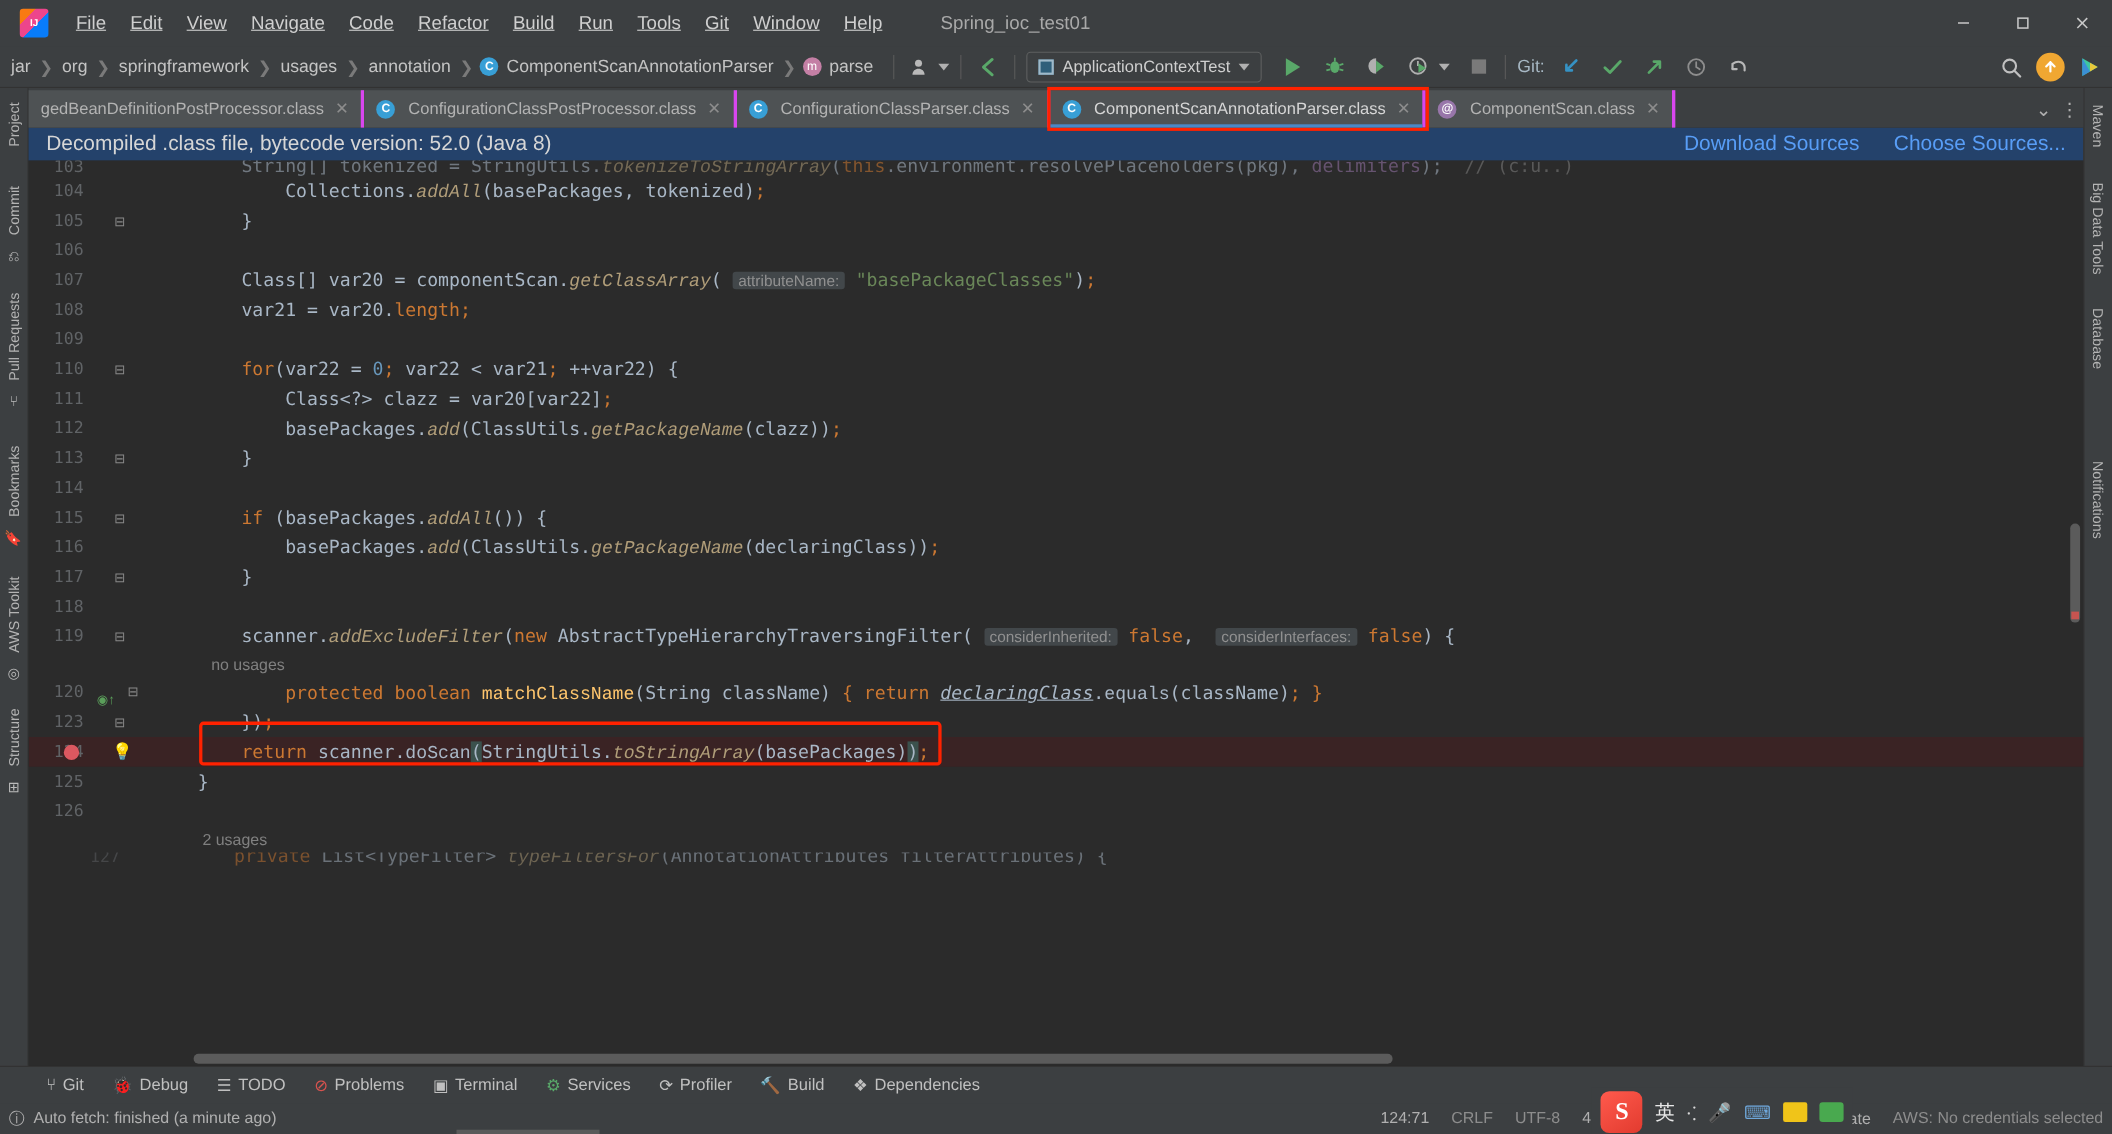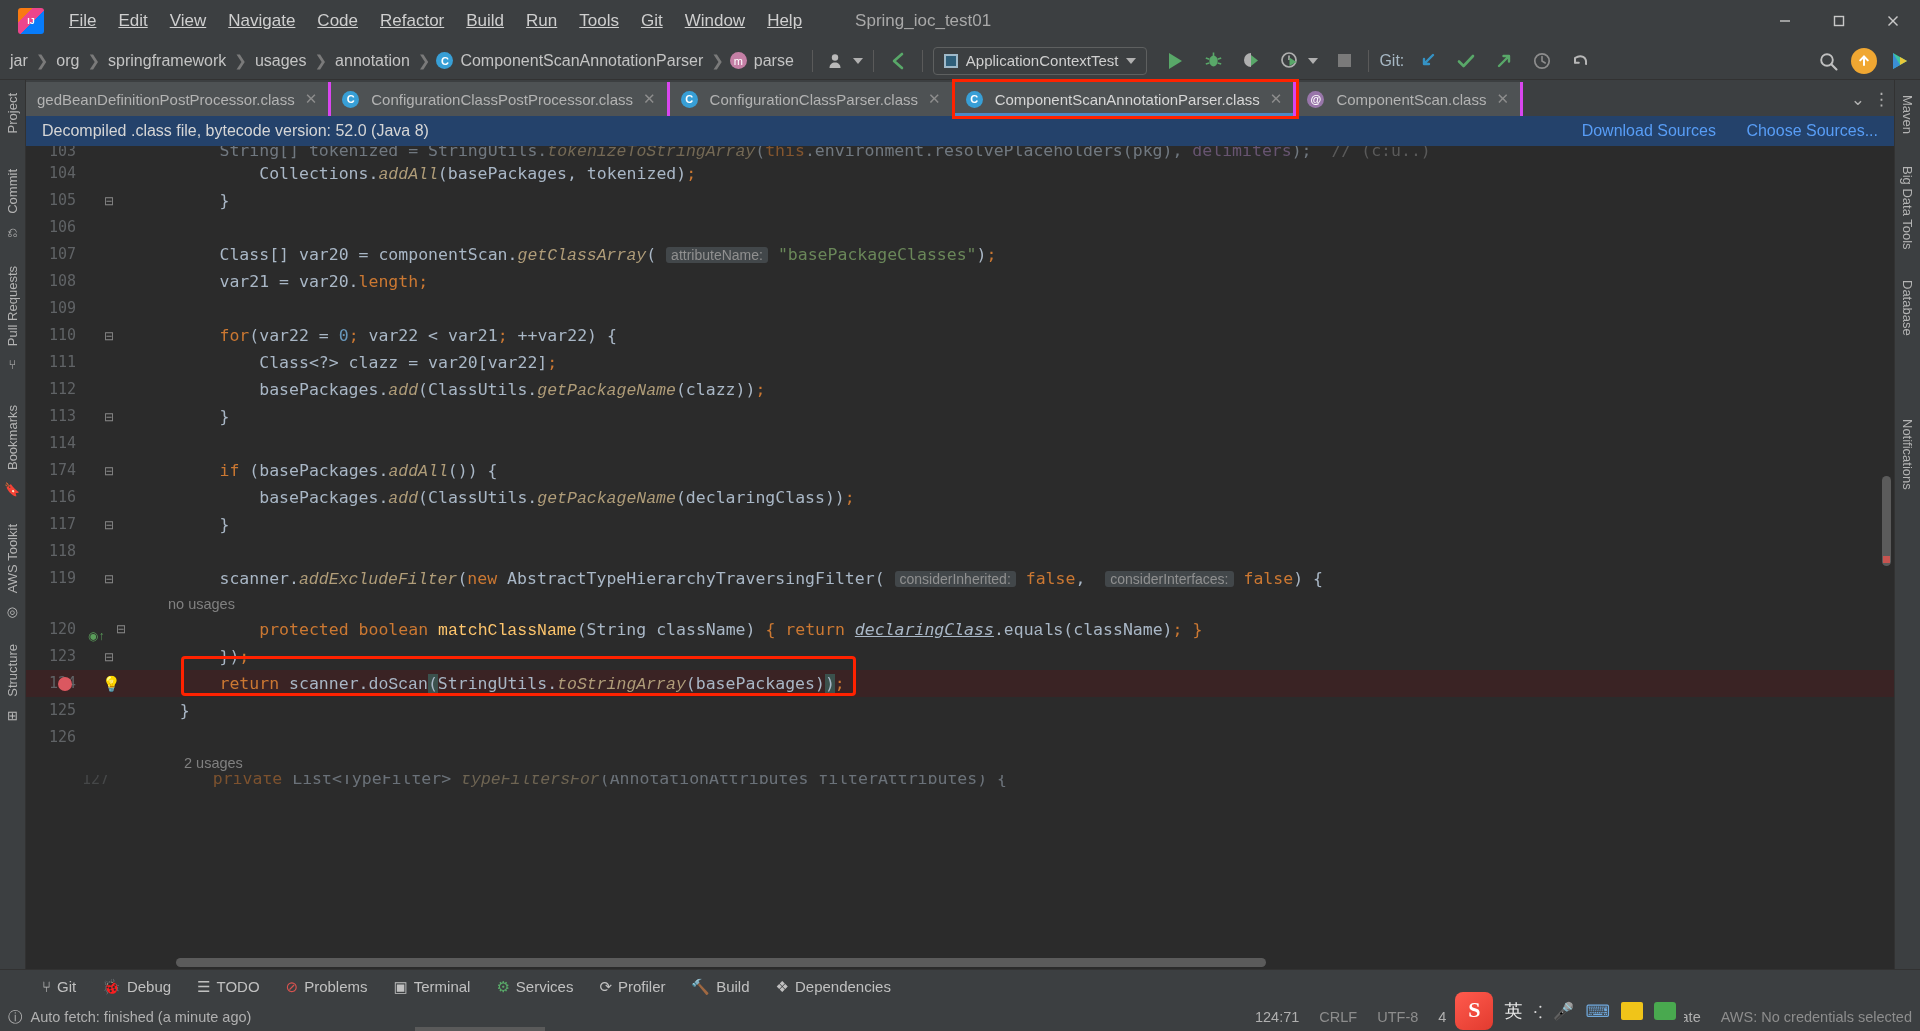--- a/index.html
+++ b/index.html
@@ -104,21 +104,21 @@
   .tab .x{ color:#8d8d8d; font-size:15px; margin-left:3px;}
   .tab.highlight{ outline:3px solid #ff2200; z-index:5; }
   .tab.active::after{
     content:""; position:absolute;left:0;right:0;bottom:0;height:3px;background:#4a88c7;
   }
   .tabs-right{ position:absolute; right:4px; bottom:6px; display:flex; gap:8px; align-items:center;}
 
   
   .banner{
     height:30px; flex:0 0 30px; background:#24426b; display:flex; align-items:center;
-    padding:0 16px; font-size:16px; color:#d6d6d6; justify-content:space-between;
+    padding:0 16px; font-size:19px; color:#d6d6d6; justify-content:space-between;
   }
   .banner a{ color:#589df6; text-decoration:none; margin-left:26px; white-space:nowrap;}
 
   
   .editor{ flex:1 1 auto; position:relative; background:#2b2b2b; overflow:hidden; }
   .ed-scroll{ position:absolute; inset:0; }
   .code-row{
     display:flex; align-items:flex-start; height:27px; line-height:27px; position:relative;
   }
   .gutter-num{
@@ -500,21 +500,21 @@
             <div class="code">        }</div>
           </div>
 
           <div class="code-row">
             <div class="gutter-num">114</div>
             <div class="gutter-ico"></div>
             <div class="code"></div>
           </div>
 
           <div class="code-row">
-            <div class="gutter-num">174</div>
+            <div class="gutter-num">115</div>
             <div class="gutter-ico"><span class="fold">⊟</span></div>
             <div class="code">        <span class="kw">if</span> (basePackages.<span class="meth">addAll</span>()) {</div>
           </div>
 
           <div class="code-row">
             <div class="gutter-num">116</div>
             <div class="gutter-ico"></div>
             <div class="code">            basePackages.<span class="meth">add</span>(ClassUtils.<span class="meth">getPackageName</span>(declaringClass))<span class="kw">;</span></div>
           </div>
 
@@ -532,21 +532,21 @@
 
           <div class="code-row">
             <div class="gutter-num">119</div>
             <div class="gutter-ico"><span class="fold">⊟</span></div>
             <div class="code">        scanner.<span class="meth">addExcludeFilter</span>(<span class="kw">new</span> AbstractTypeHierarchyTraversingFilter( <span class="hint">considerInherited:</span> <span class="kw">false</span>,  <span class="hint">considerInterfaces:</span> <span class="kw">false</span>) {</div>
           </div>
 
           <div class="code-row" style="height:24px;line-height:24px;">
             <div class="gutter-num"></div>
             <div class="gutter-ico"></div>
-            <div class="code"><span class="usages" style="margin-left:28px;">no usages</span></div>
+            <div class="code"><span class="usages" style="margin-left:52px;">no usages</span></div>
           </div>
 
           <div class="code-row">
             <div class="gutter-num">120</div>
             <div class="gutter-ico">
               <span class="arrowup" style="position:absolute;left:2px;top:7px;">◉↑</span>
               <span class="fold" style="position:absolute;left:30px;top:0;">⊟</span>
             </div>
             <div class="code">            <span class="kw">protected</span> <span class="kw">boolean</span> <span class="meth" style="font-style:normal;color:#ffc66d;">matchClassName</span>(String className) <span class="kw">{</span> <span class="kw">return</span> <span class="ul">declaringClass</span>.<span class="meth" style="font-style:normal;color:#a9b7c6;">equals</span>(className)<span class="kw">;</span> <span class="kw">}</span></div>
           </div>

